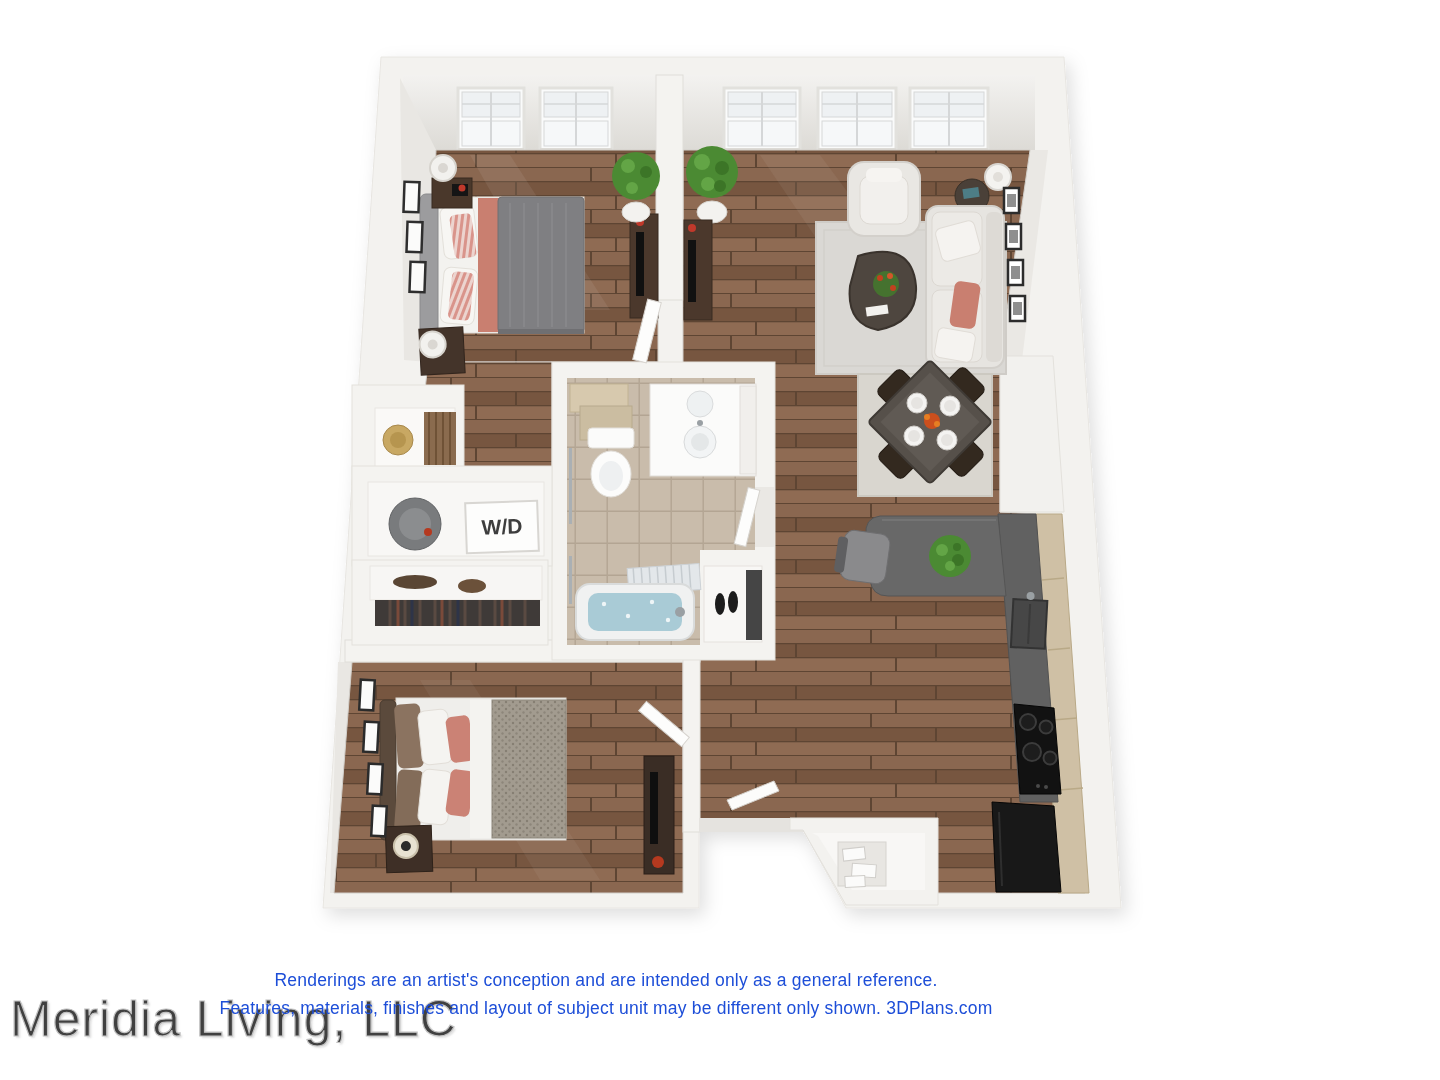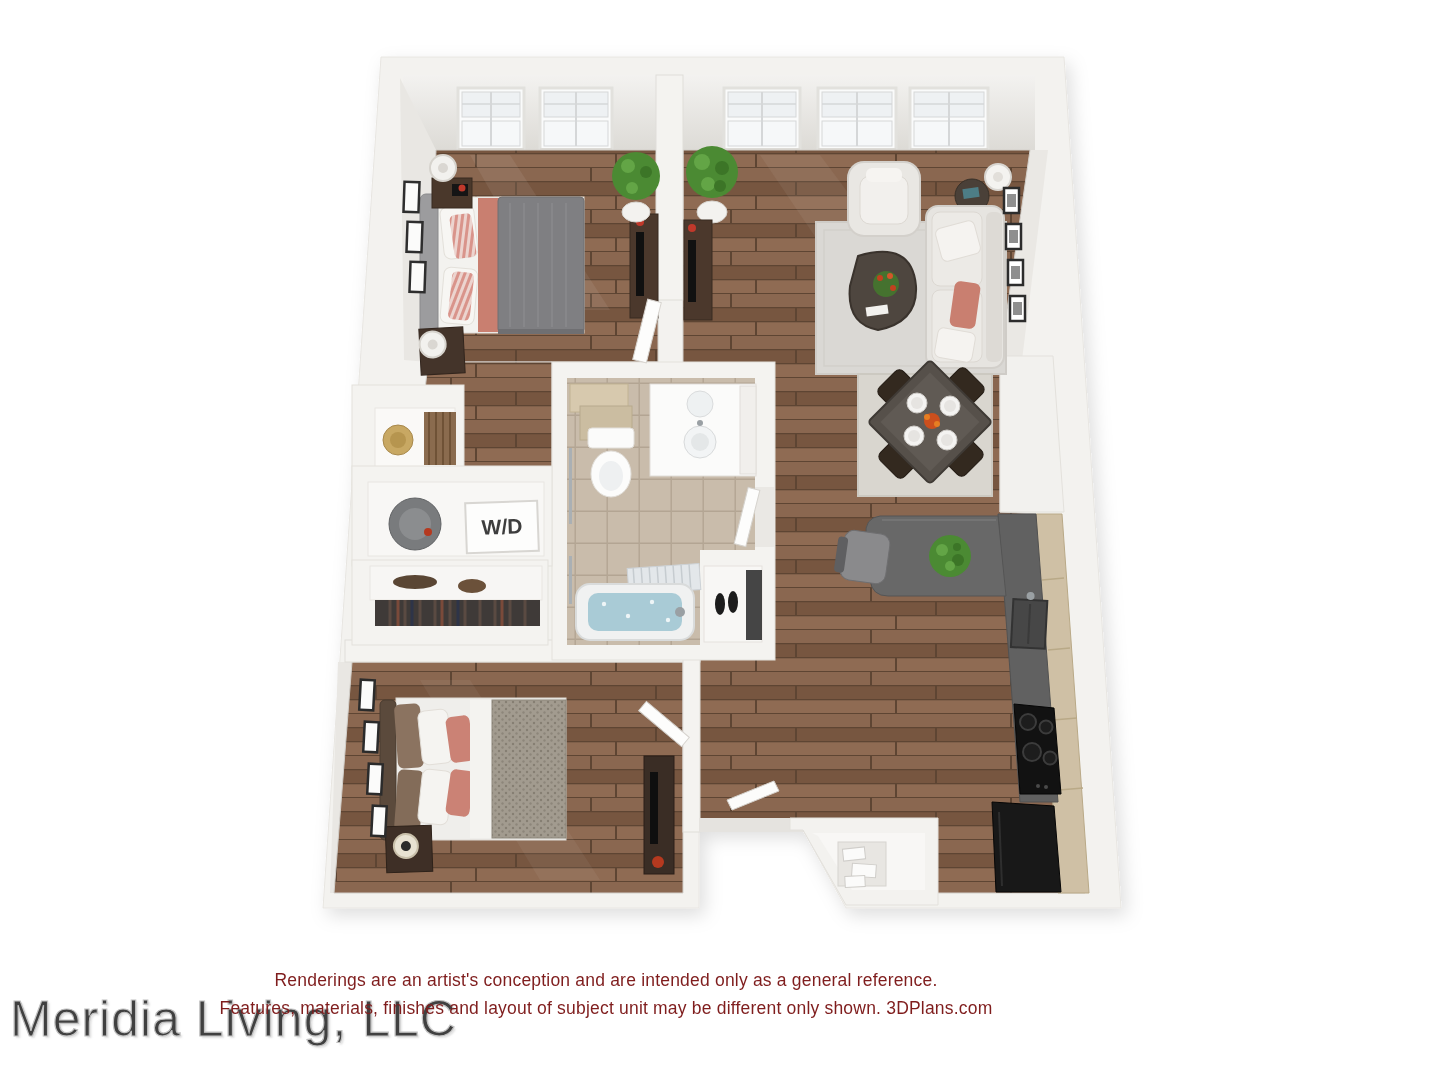--- a/index.html
+++ b/index.html
@@ -1,20 +1,20 @@
 <!DOCTYPE html>
 <html><head>
 <meta charset="utf-8">
 <style>
   html,body{margin:0;padding:0;background:#ffffff;}
   .canvas{position:relative;width:1440px;height:1080px;background:#ffffff;overflow:hidden;
           font-family:"Liberation Sans",sans-serif;}
   .plan-svg{position:absolute;left:0;top:0;}
   .disclaimer{position:absolute;left:0;top:966px;width:1212px;text-align:center;z-index:3;
-              color:#7f1d1d;font-size:17.5px;line-height:28px;letter-spacing:.2px;}
+              color:#1d4ed8;font-size:17.5px;line-height:28px;letter-spacing:.2px;}
   .watermark{position:absolute;left:10px;top:990px;z-index:2;font-size:50px;letter-spacing:1px;
              color:#404040;-webkit-text-stroke:1.2px #c2c2c2;
              text-shadow:2px 2px 2px rgba(170,170,170,.35);white-space:nowrap;}
   svg text.wd{font-family:"Liberation Sans",sans-serif;font-weight:bold;}
 </style>
 </head>
 <body>
 
 <div class="canvas">
 

